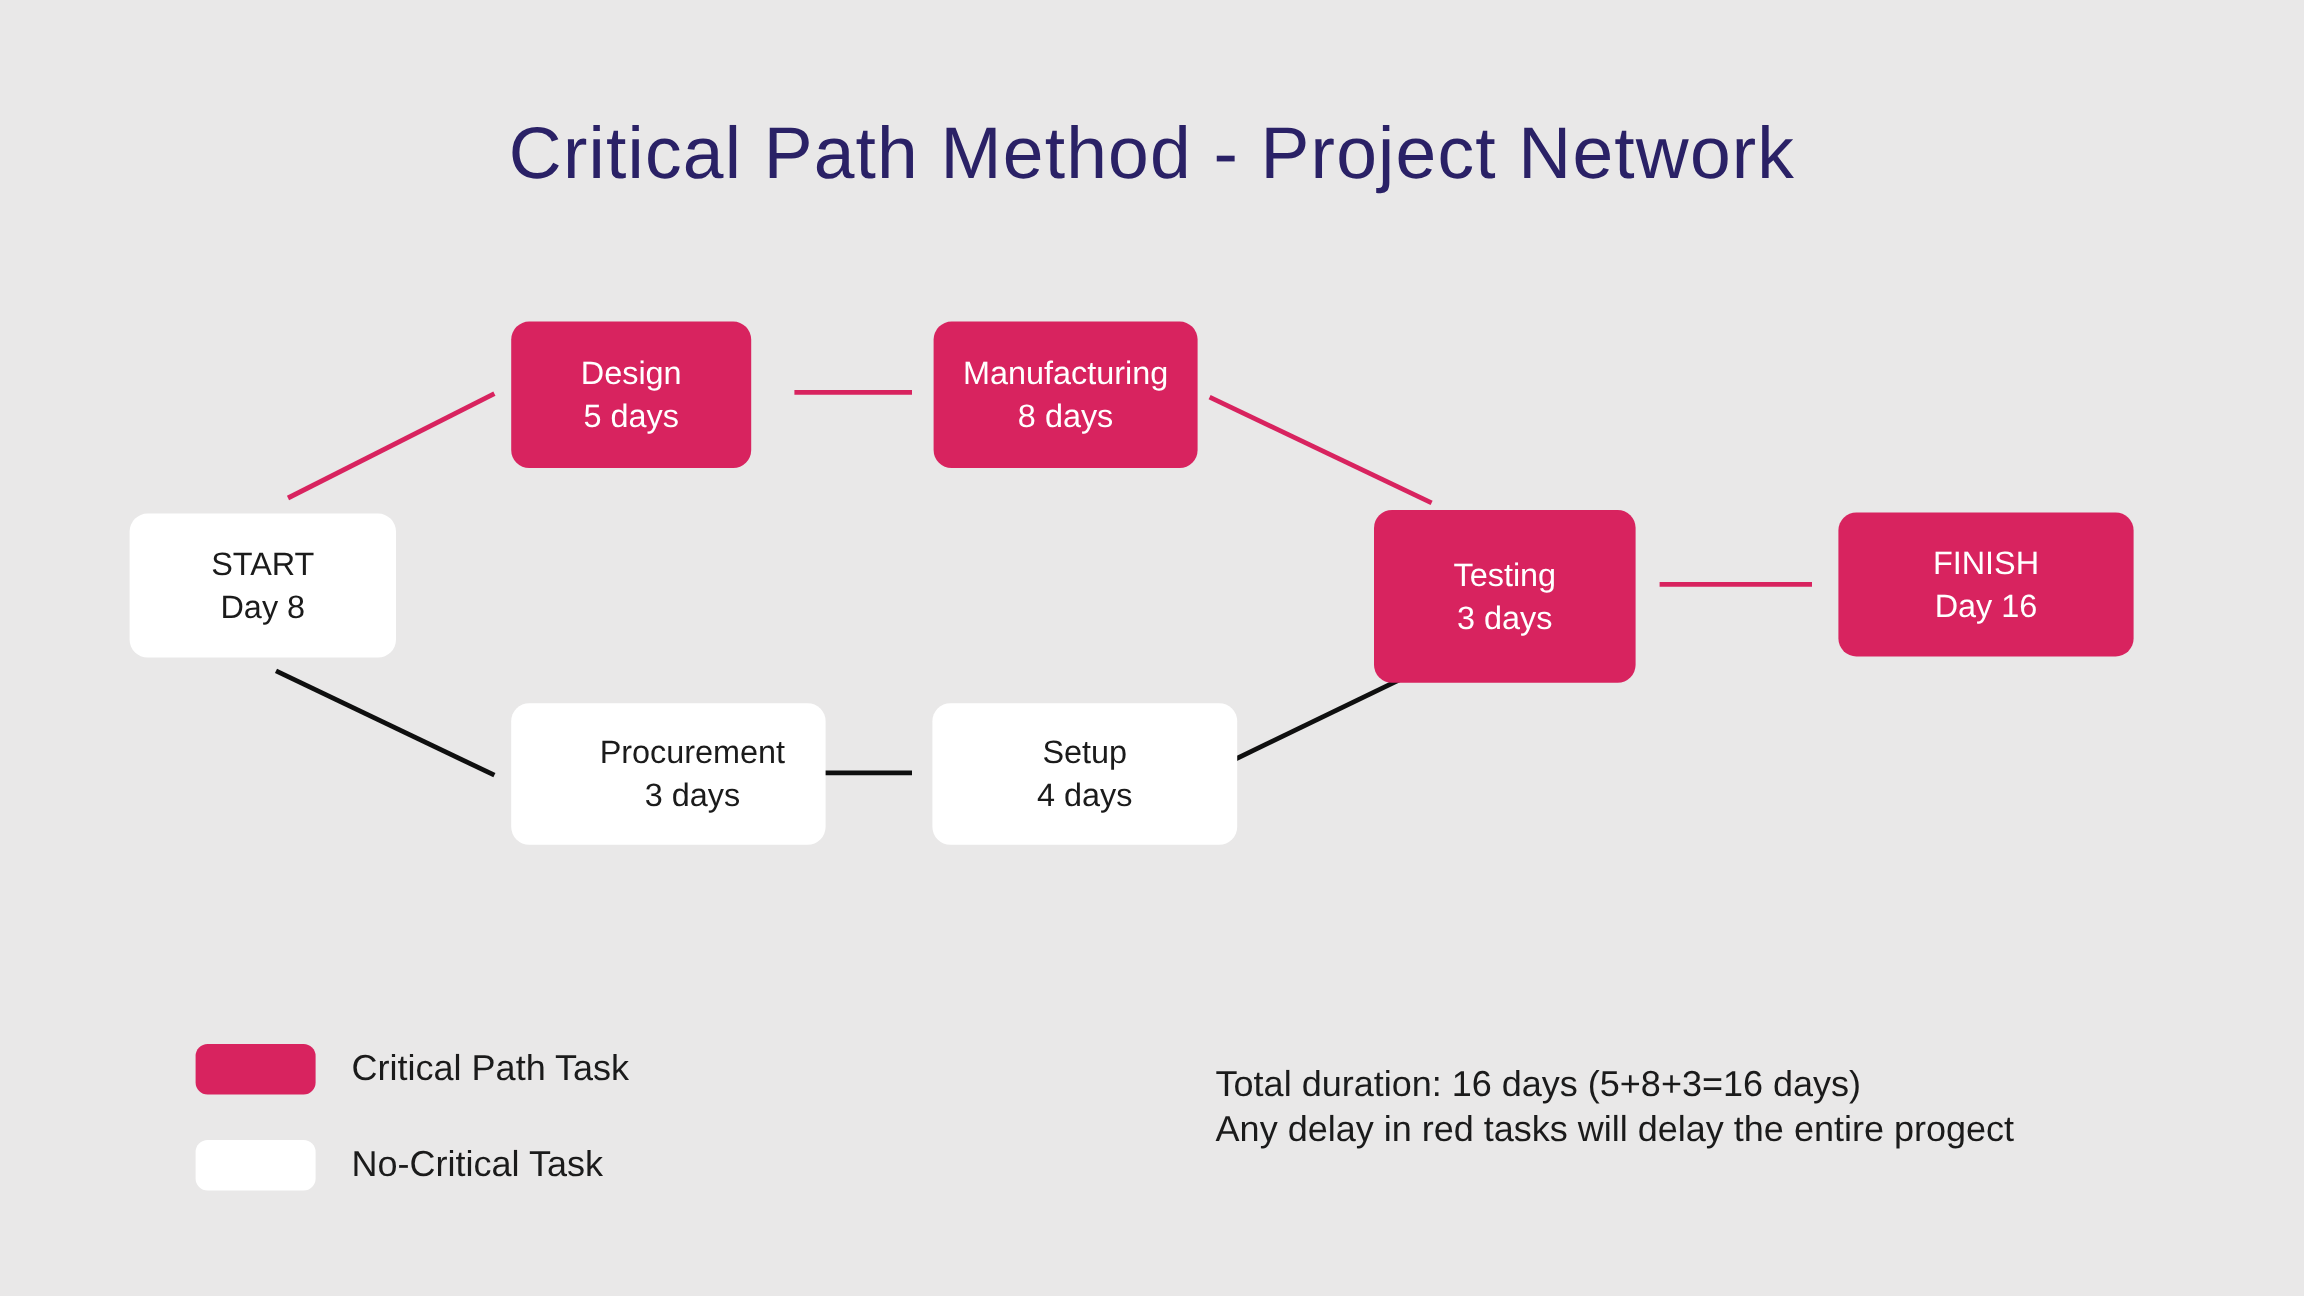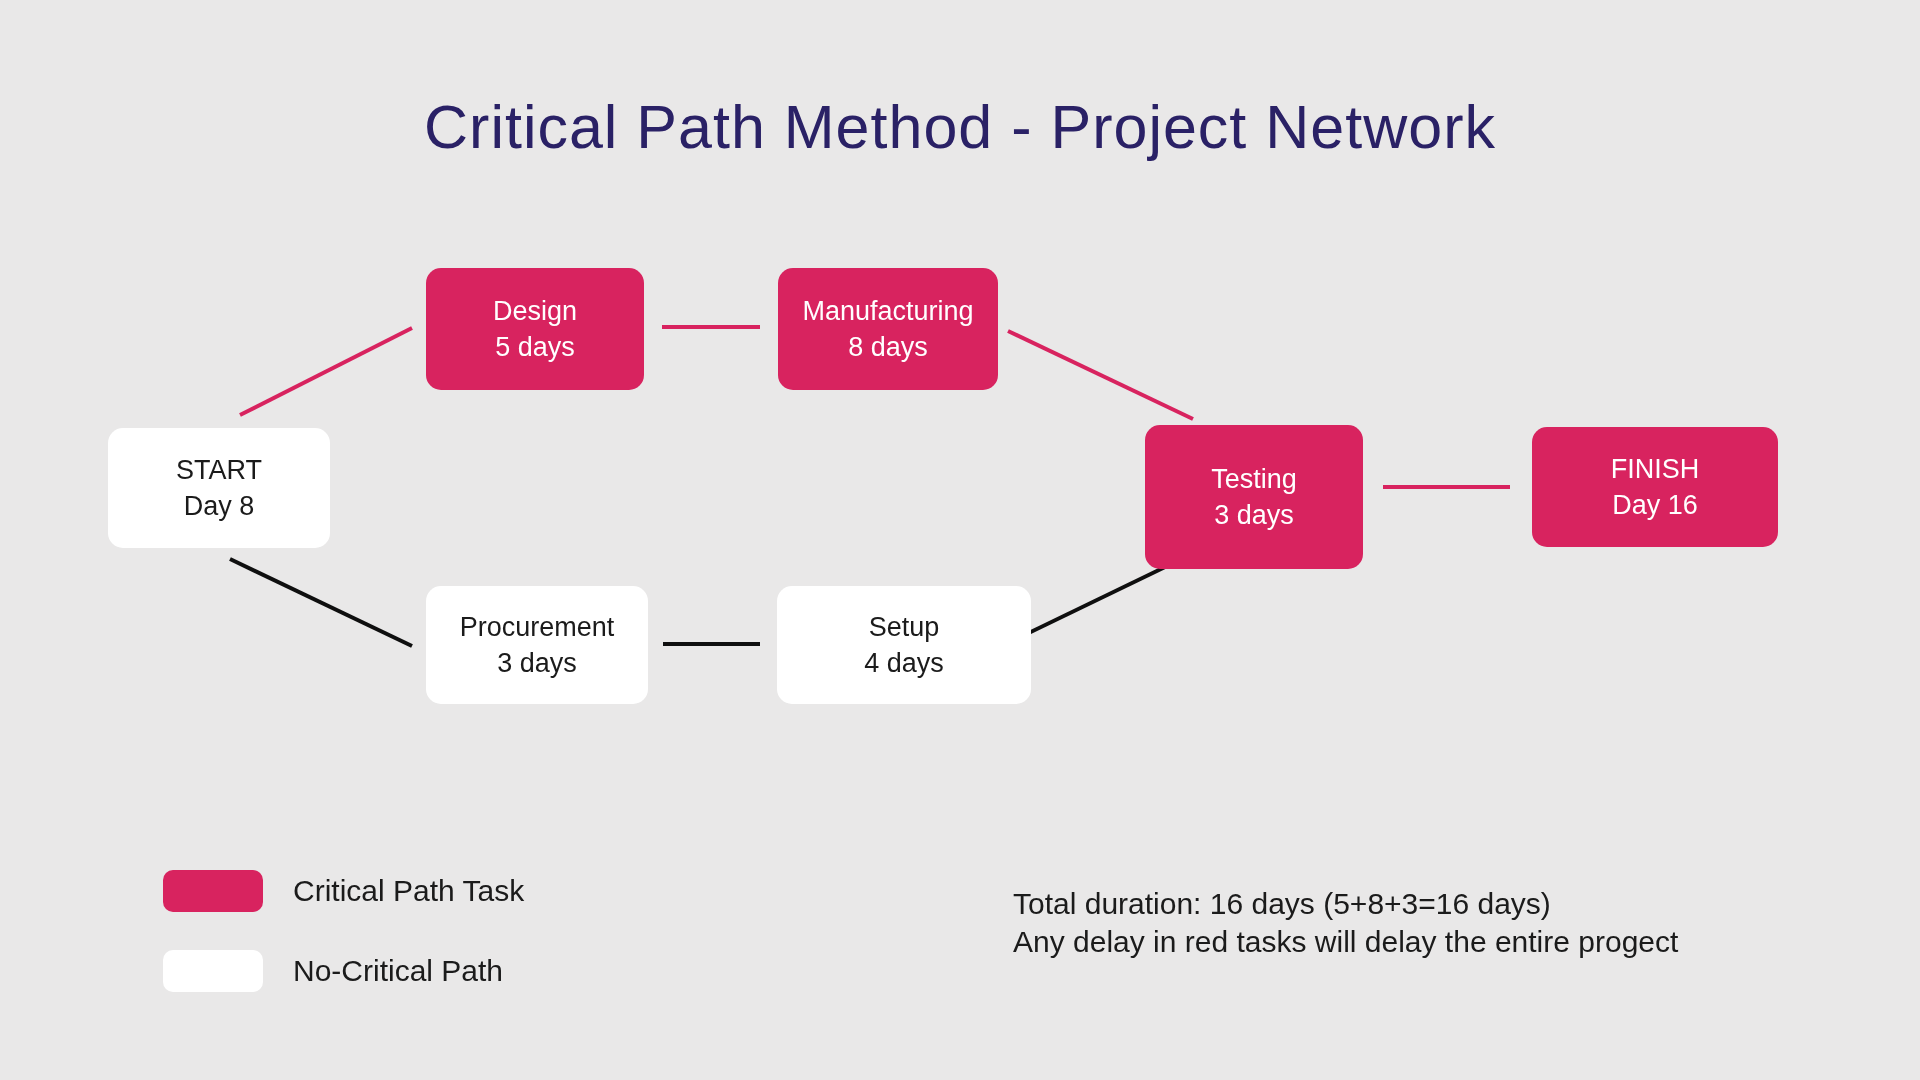--- a/index.html
+++ b/index.html
@@ -110,29 +110,29 @@
       <line x1="230" y1="559" x2="412" y2="646" stroke="#0f0f0f" stroke-width="4"></line>
       <line x1="663" y1="644" x2="760" y2="644" stroke="#0f0f0f" stroke-width="4"></line>
       <line x1="1008" y1="643" x2="1192" y2="554" stroke="#0f0f0f" stroke-width="4"></line>
     </svg>
 
   <div id="nodes-layer">
       <div class="node" style="left: 108px; top: 428px; width: 222px; height: 120px;">
         <div>START</div>
         <div>Day 8</div>
       </div>
-      <div class="node critical" style="left: 426px; top: 268px; width: 218px; height: 122px;">
+      <div class="node critical" style="left: 426px; top: 268px; width: 200px; height: 122px;">
         <div>Design</div>
         <div>5 days</div>
       </div>
       <div class="node critical" style="left: 778px; top: 268px; width: 220px; height: 122px;">
         <div>Manufacturing</div>
         <div>8 days</div>
       </div>
-      <div class="node" style="left: 426px; top: 586px; width: 222px; height: 118px;">
+      <div class="node" style="left: 426px; top: 586px; width: 222px; height: 118px; padding-left: 40px;">
         <div>Procurement</div>
         <div>3 days</div>
       </div>
       <div class="node" style="left: 777px; top: 586px; width: 254px; height: 118px;">
         <div>Setup</div>
         <div>4 days</div>
       </div>
       <div class="node critical" style="left: 1145px; top: 425px; width: 218px; height: 144px;">
         <div>Testing</div>
         <div>3 days</div>
@@ -143,21 +143,21 @@
       </div>
     </div>
 
   <div class="legend">
     <div class="legend-row">
       <div class="swatch critical"></div>
       <div class="legend-label">Critical Path Task</div>
     </div>
     <div class="legend-row">
       <div class="swatch"></div>
-      <div class="legend-label">No-Critical Path</div>
+      <div class="legend-label">No-Critical Task</div>
     </div>
   </div>
 
   <div class="notes">
     <p class="duration-line">Total duration: 16 days (5+8+3=16 days)</p>
     <p class="warning-line">Any delay in red tasks will delay the entire progect</p>
   </div>
 
 </div>
 

